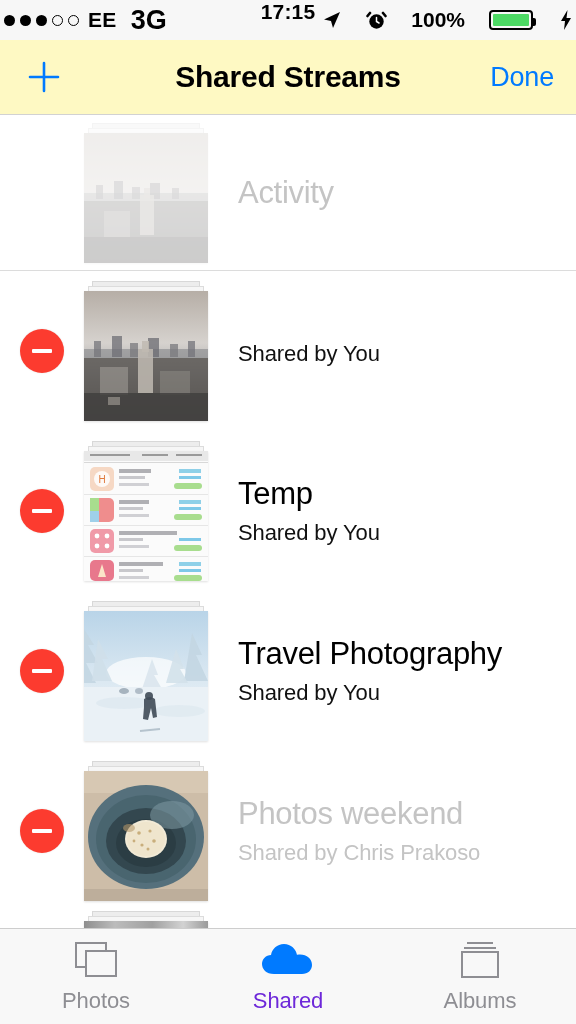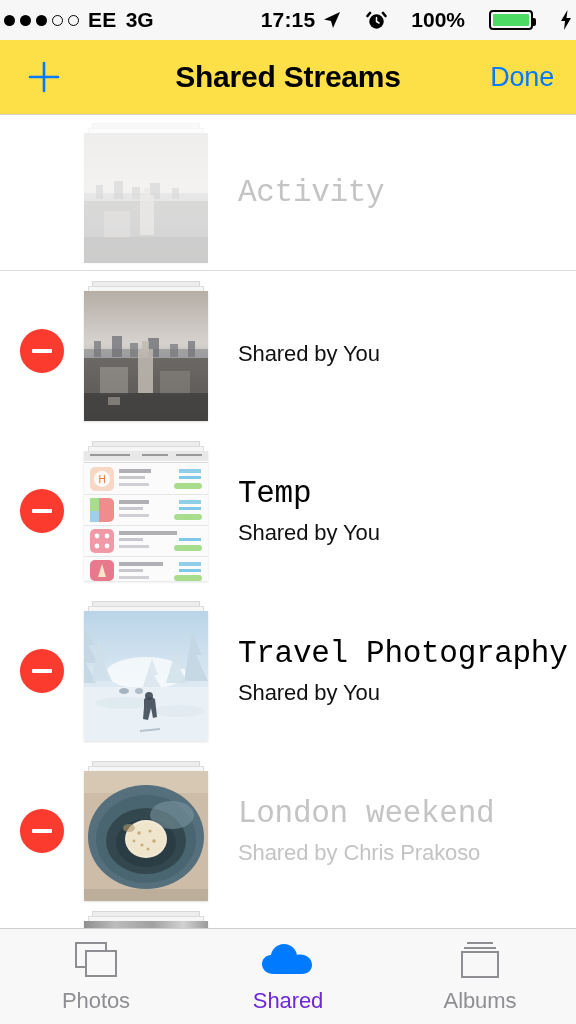--- a/index.html
+++ b/index.html
@@ -20,24 +20,24 @@
     padding:0 4px;
     position:relative;
     font-size:21px; font-weight:600; color:#000;
   }
   .sb-left{ display:flex; align-items:center; gap:9px; }
   .dots{ display:flex; align-items:center; gap:5px; }
   .dot{ width:11px; height:11px; border-radius:50%; }
   .dot.on{ background:#000; }
   .dot.off{ background:transparent; border:1.6px solid #000; }
   .carrier{ font-size:21px; letter-spacing:.3px; }
-  .net{ font-size:21px; }
+  .net{ font-size:27px; margin-left:5px; }
   .sb-center{
     position:absolute; left:0; right:0; top:0; bottom:0;
-    display:flex; align-items:center; justify-content:center;
+    display:flex; justify-content:center;
     pointer-events:none;
   }
   .clock{ font-size:21px; font-weight:600; letter-spacing:.2px; }
   .sb-right{
     margin-left:auto; display:flex; align-items:center; gap:24px;
   }
   .loc-arrow{ display:block; }
   .alarm{ display:block; }
   .batt-pct{ font-size:21px; font-weight:600; }
   .battery{
@@ -48,21 +48,21 @@
   .battery::after{
     content:""; position:absolute; right:-5px; top:6px;
     width:3px; height:8px; background:#000; border-radius:0 2px 2px 0;
   }
   .batt-fill{ height:100%; background:#4cd964; border-radius:1px; }
   .bolt{ margin-left:3px; }
 
   
   .nav-bar{
     height:75px; width:100%;
-    background:#fde047;
+    background:#fef9c3;
     border-bottom:1px solid #d2d2d2;
     display:flex; align-items:center;
     position:relative;
     padding:0 22px;
   }
   .plus-btn{
     width:44px; height:44px;
     display:flex; align-items:center; justify-content:center;
     cursor:pointer;
   }
@@ -127,21 +127,21 @@
   }
   .thumb{
     position:absolute; top:10px; left:0; width:124px; height:130px;
     overflow:hidden; background:#bfbfbf;
     box-shadow:0 1px 2px rgba(0,0,0,.12);
   }
   .thumb svg{ display:block; width:100%; height:100%; }
 
   .row-text{ margin-left:30px; display:flex; flex-direction:column; gap:2px; }
   .row-title{
-    font-size:31px; color:#000; letter-spacing:-.3px; line-height:1.18;font-family:Liberation Mono, monospace;
+    font-size:31px; color:#000; letter-spacing:-.3px; line-height:1.18;
   }
   .row-sub{
     font-size:22px; color:#111; letter-spacing:-.1px; margin-top:6px;
   }
 
   .row.partial{ height:60px; overflow:hidden; align-items:flex-start; }
   .row.partial .thumb-wrap{ height:60px; }
 
   
   .tab-bar{
@@ -417,21 +417,21 @@
           <circle cx="70" cy="70" r="1.8" fill="#c9ae7c"></circle>
           <circle cx="58" cy="74" r="1.6" fill="#c9ae7c"></circle>
           <circle cx="64" cy="78" r="1.5" fill="#c9ae7c"></circle>
           <circle cx="50" cy="70" r="1.4" fill="#c9ae7c"></circle>
           <ellipse cx="45" cy="57" rx="6" ry="4" fill="#b59a6c" opacity=".6"></ellipse>
           <rect x="0" y="118" width="124" height="12" fill="#b9aa97" opacity=".8"></rect>
         </svg>
       </div>
     </div>
     <div class="row-text">
-      <div class="row-title">London weekend</div>
+      <div class="row-title">Photos weekend</div>
       <div class="row-sub">Shared by Chris Prakoso</div>
     </div>
   </div>
 
   <div class="row partial">
     <div class="del-spacer"></div>
     <div class="thumb-wrap">
       <div class="stack-a"></div>
       <div class="stack-b"></div>
       <div class="thumb">

